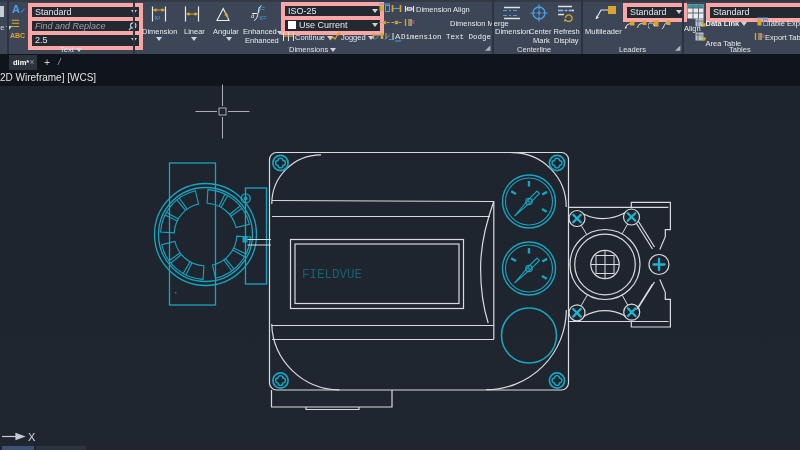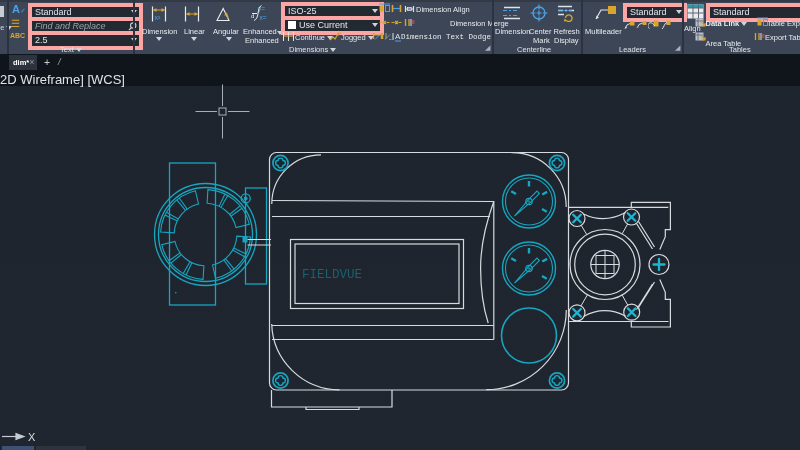--- a/index.html
+++ b/index.html
@@ -270,21 +270,21 @@
     <div class="lbl" style="left:765px;top:33px;">Export Tab</div>
     <div class="ftr" style="left:729px;top:45px;">Tables</div>
   </div>
   <div id="tabbar">
     <div class="abs" style="left:9px;top:1px;width:28px;height:15px;background:#2e343e;"></div>
     <div class="lbl" style="left:13px;top:4px;font-size:7.5px;font-weight:bold;color:#fff;">dim*</div>
     <div class="lbl" style="left:29.5px;top:3px;font-size:8.5px;color:#8e9cb3;">×</div>
     <div class="lbl" style="left:44px;top:2px;font-size:10.5px;color:#c9ced6;">+</div>
     <div class="lbl" style="left:58px;top:2px;font-size:9.5px;color:#9aa2ae;font-style:italic;">/</div>
   </div>
-  <div class="lbl" style="left:0px;top:72px;font-size:13px;color:#dfe3e8;">2D Wireframe] [WCS]</div>
+  <div class="lbl" style="left:0px;top:72px;font-size:10px;color:#dfe3e8;">2D Wireframe] [WCS]</div>
   <svg id="cv" width="800" height="380" viewBox="0 70 800 380" style="top:70px;" fill="none">
 
     <g stroke="#a9aeb5" stroke-width="1">
       <path d="M195.5,111.5H217 M228,111.5H249.5 M222.5,84.5V106 M222.5,117V138.5"></path>
       <rect x="219" y="108" width="7" height="7"></rect>
     </g>
 
     <g stroke="#17a5c0" stroke-width="1.3">
       <rect x="169.5" y="163" width="46" height="142"></rect>
       <circle cx="205.5" cy="234.5" r="51"></circle>

